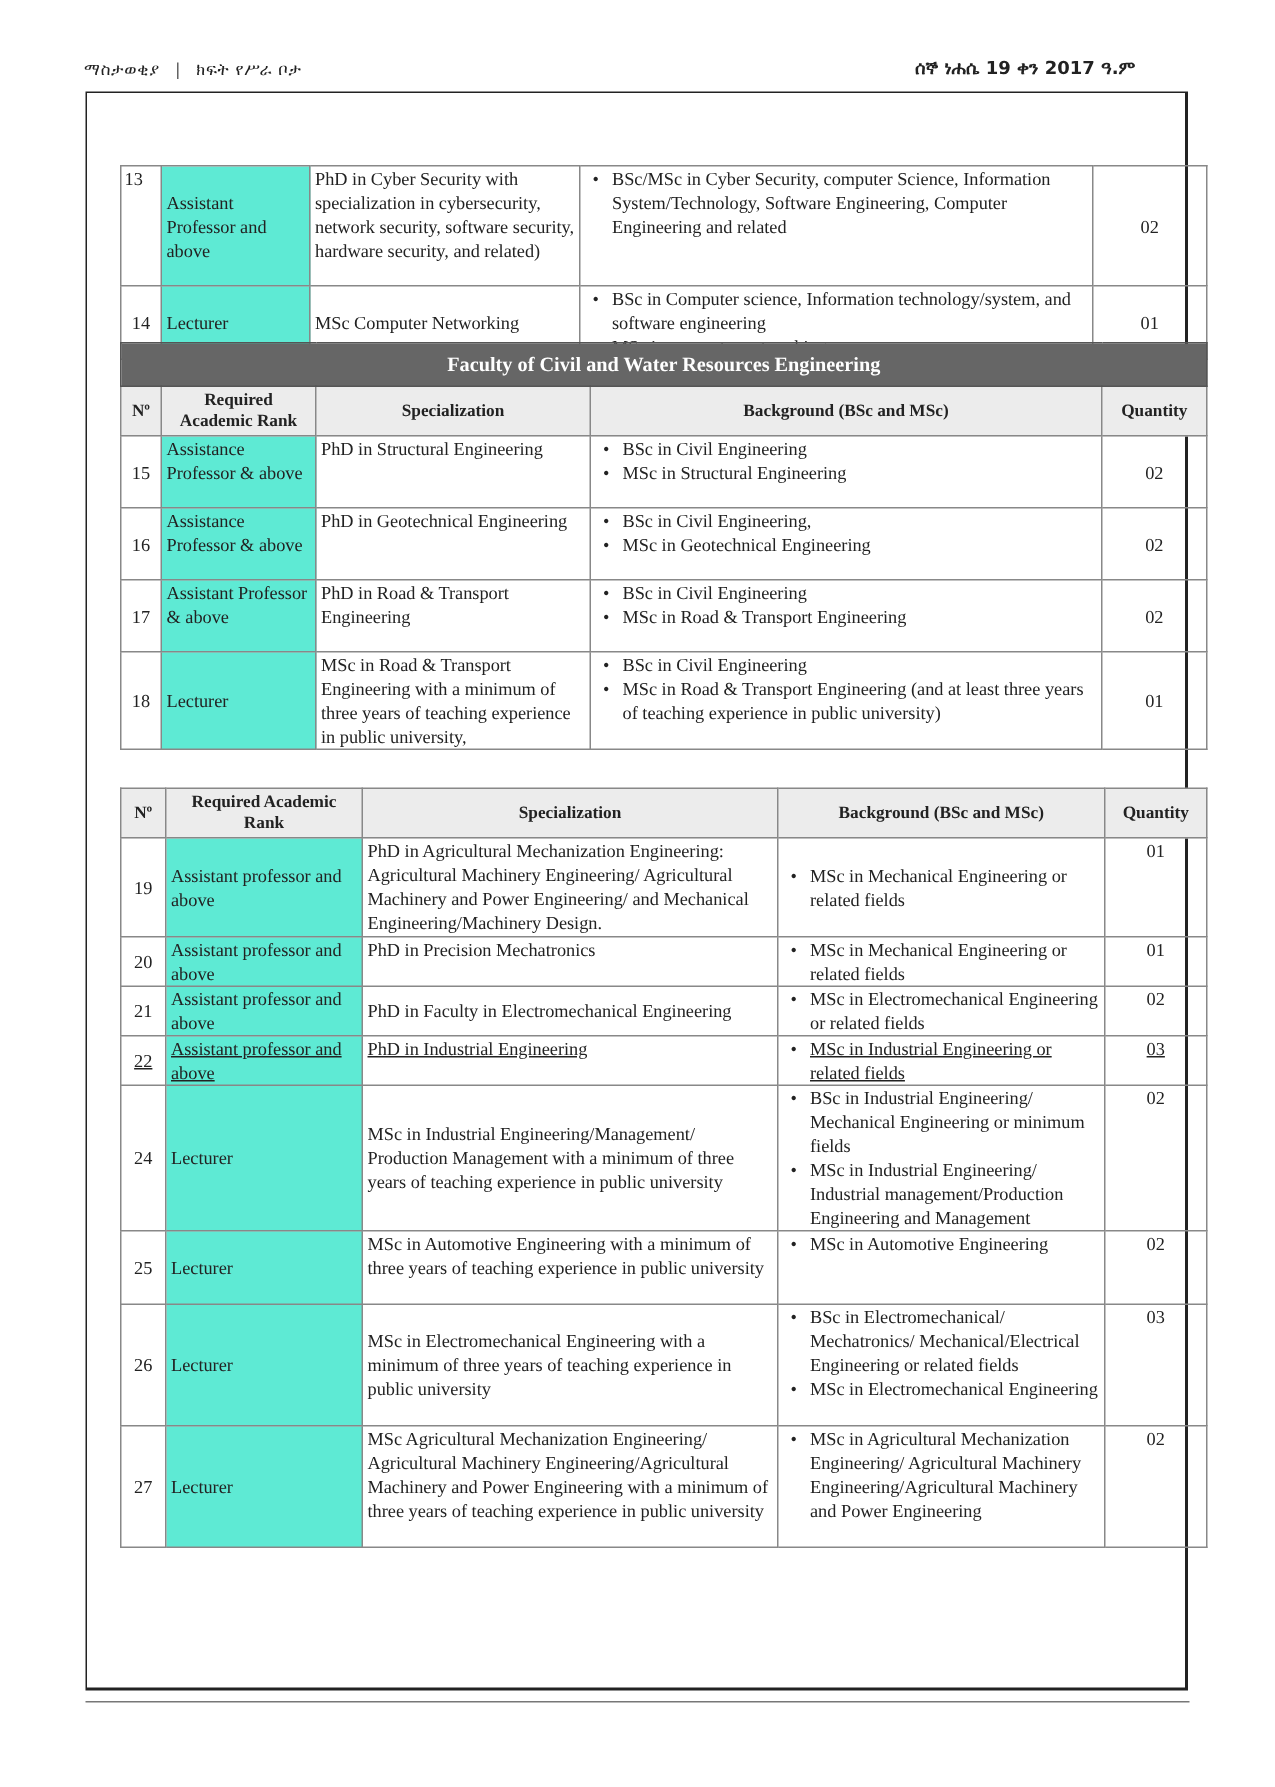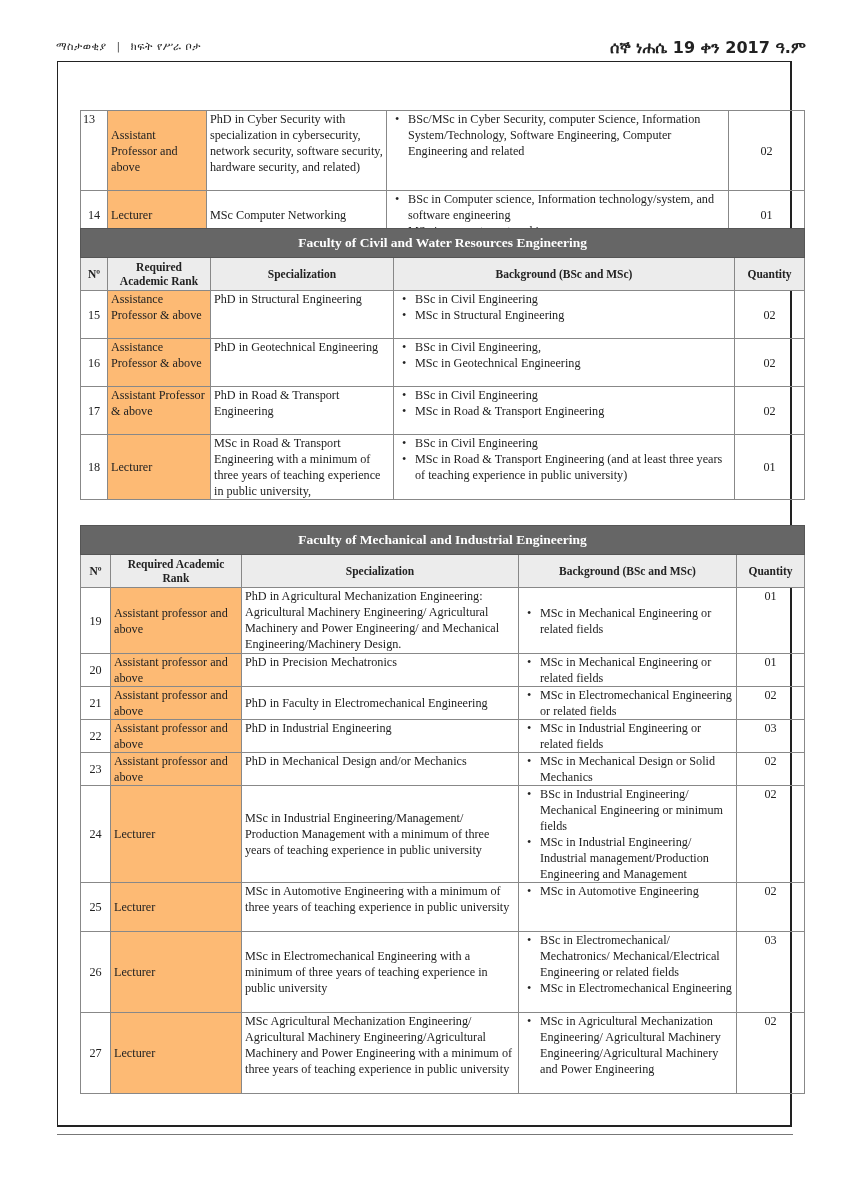--- a/index.html
+++ b/index.html
@@ -1,26 +1,26 @@
 <!DOCTYPE html>
 <html><head>
 <meta charset="utf-8">
 <style>
   html,body{margin:0;padding:0;background:#fff;}
   body{width:850px;height:1191px;position:relative;overflow:hidden;font-family:"Liberation Serif",serif;color:#222;}
   .hdr-left{position:absolute;left:56px;top:40px;font-size:11px;font-family:"DejaVu Sans",sans-serif;color:#222;letter-spacing:0.5px;}
   .hdr-left .sep{margin:0 10px;color:#555;}
-  .hdr-right{position:absolute;left:610px;top:38px;font-size:16px;font-family:"DejaVu Sans",sans-serif;font-weight:bold;color:#222;}
+  .hdr-right{position:absolute;left:610px;top:38px;font-size:12px;font-family:"DejaVu Sans",sans-serif;font-weight:bold;color:#222;}
   .frame{position:absolute;left:57px;top:61px;width:735px;height:1066px;border:1px solid #222;border-right-width:2px;border-bottom-width:2px;box-sizing:border-box;}
   .bottom-rule{position:absolute;left:57px;top:1134px;width:736px;height:1px;background:#777;}
   table{border-collapse:collapse;position:absolute;left:63px;width:724px;table-layout:fixed;font-size:12.2px;line-height:16px;margin-left:17px;}
   td,th{border:1px solid #888;vertical-align:top;padding:0 3px;}
   td.no{text-align:center;vertical-align:middle;padding:0 2px;}
   td.no.top{vertical-align:top;}
-  td.rank{background:#fdba74;vertical-align:middle;}
+  td.rank{background:#5eead4;vertical-align:middle;}
   td.rank.top{vertical-align:top;}
   td.qty{text-align:center;vertical-align:middle;}
   td.qty.top{vertical-align:top;padding-top:0;}
   td.spec.mid{vertical-align:middle;}
   .sect{background:#666;color:#fff;font-weight:bold;font-size:13.5px;text-align:center;height:28px;vertical-align:middle;border:1px solid #555;}
   th{background:#ececec;font-weight:bold;font-size:11.5px;line-height:14px;text-align:center;vertical-align:middle;height:32px;}
   ul{margin:0;padding:0 0 0 18px;}
   li{list-style:none;position:relative;}
   li::before{content:"\2022";position:absolute;left:-13px;top:0;}
 </style>
@@ -141,23 +141,20 @@
 
 <table style="top:525px;">
   <colgroup>
       <col style="width:30px">
       <col style="width:131px">
       <col style="width:277px">
       <col style="width:218px">
       <col style="width:68px">
     </colgroup>
   <tbody>
-      <tr>
-        <td colspan="5" class="sect">Faculty of Mechanical and Industrial Engineering</td>
-      </tr>
   <tr>
     <th>Nº</th>
     <th>Required Academic Rank</th>
     <th>Specialization</th>
     <th>Background (BSc and MSc)</th>
     <th>Quantity</th>
   </tr>
   <tr style="height:66px;">
     <td class="no">19</td>
     <td class="rank">Assistant professor and above</td>
@@ -184,41 +181,30 @@
     <td class="no">21</td>
     <td class="rank">Assistant professor and above</td>
     <td class="spec mid">PhD in Faculty in Electromechanical Engineering</td>
     <td>
           <ul>
             <li>MSc in Electromechanical Engineering or related fields</li>
           </ul>
         </td>
     <td class="qty top">02</td>
   </tr>
-  <tr style="height:33px;">
+  <tr style="height:33px;text-decoration:underline;">
     <td class="no">22</td>
     <td class="rank">Assistant professor and above</td>
     <td>PhD in Industrial Engineering</td>
     <td>
           <ul>
             <li>MSc in Industrial Engineering or related fields</li>
           </ul>
         </td>
     <td class="qty top">03</td>
-  </tr>
-  <tr style="height:33px;">
-    <td class="no">23</td>
-    <td class="rank">Assistant professor and above</td>
-    <td>PhD in Mechanical Design and/or Mechanics</td>
-    <td>
-          <ul>
-            <li>MSc in Mechanical Design or Solid Mechanics</li>
-          </ul>
-        </td>
-    <td class="qty top">02</td>
   </tr>
   <tr style="height:97px;">
     <td class="no">24</td>
     <td class="rank">Lecturer</td>
     <td class="spec mid">MSc in Industrial Engineering/Management/ Production Management with a minimum of three years of teaching experience in public university</td>
     <td>
           <ul>
             <li>BSc in Industrial Engineering/ Mechanical Engineering or minimum fields</li>
             <li>MSc in Industrial Engineering/ Industrial management/Production Engineering and Management</li>
           </ul>

